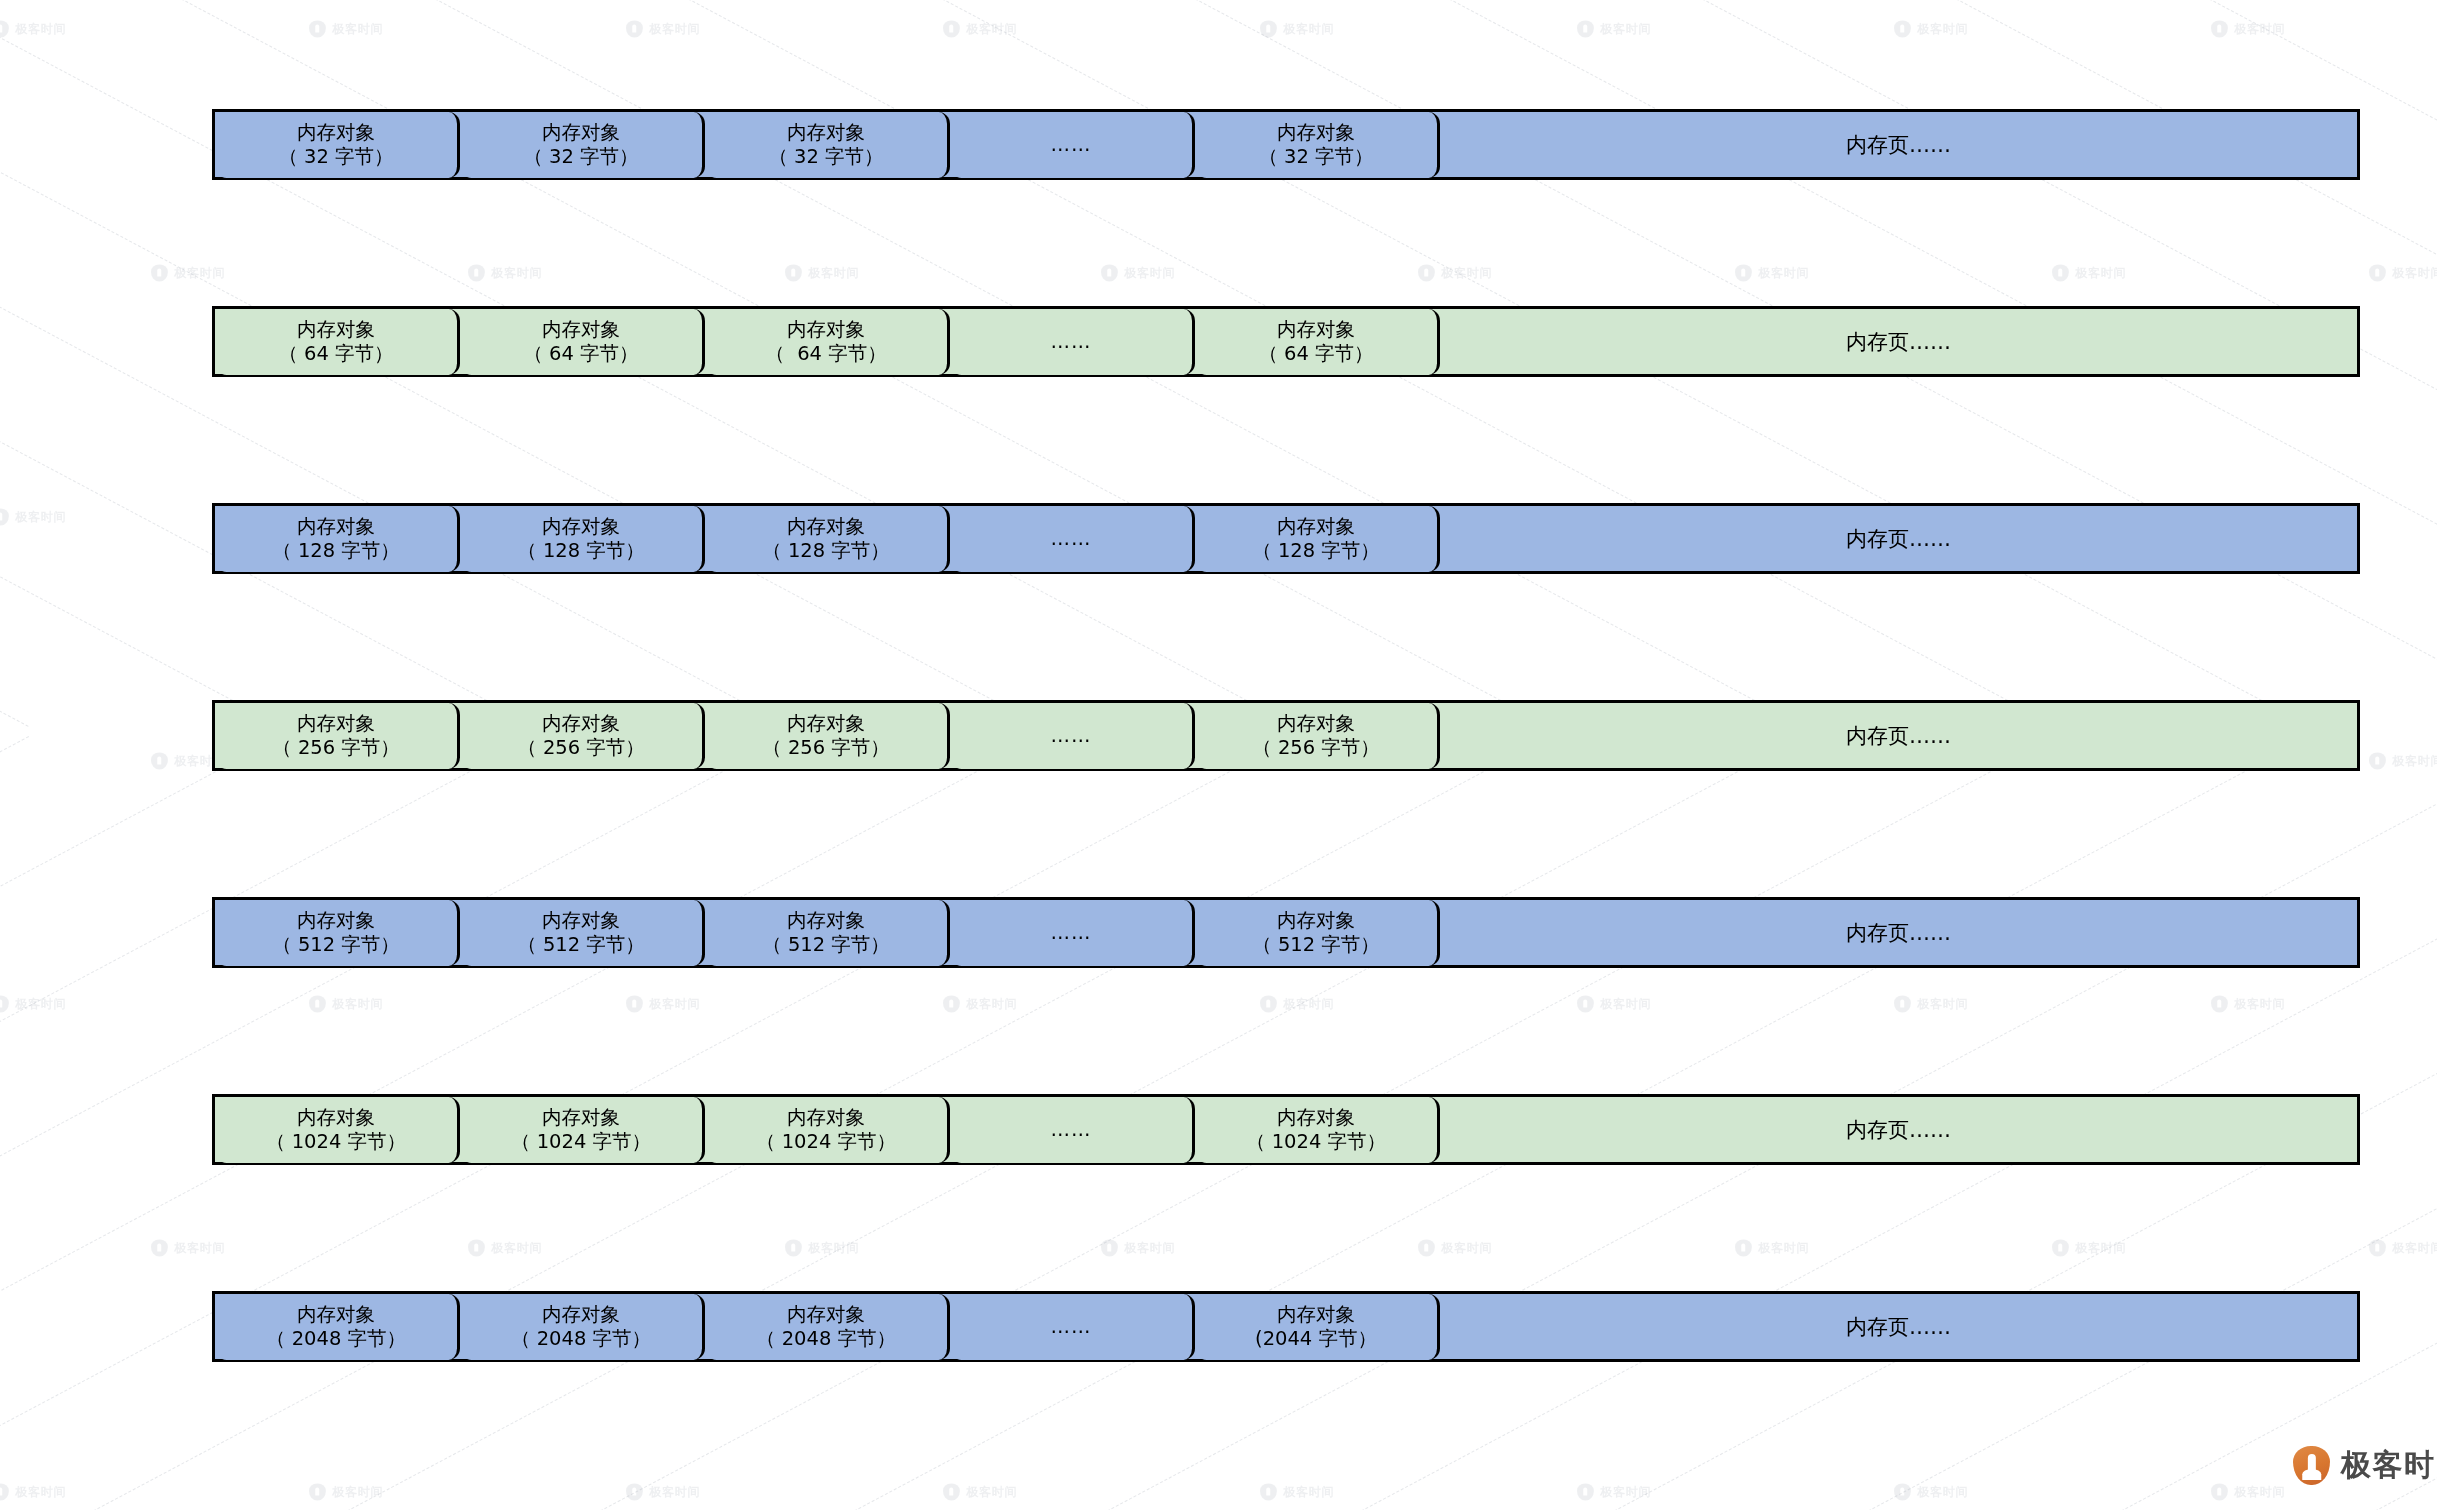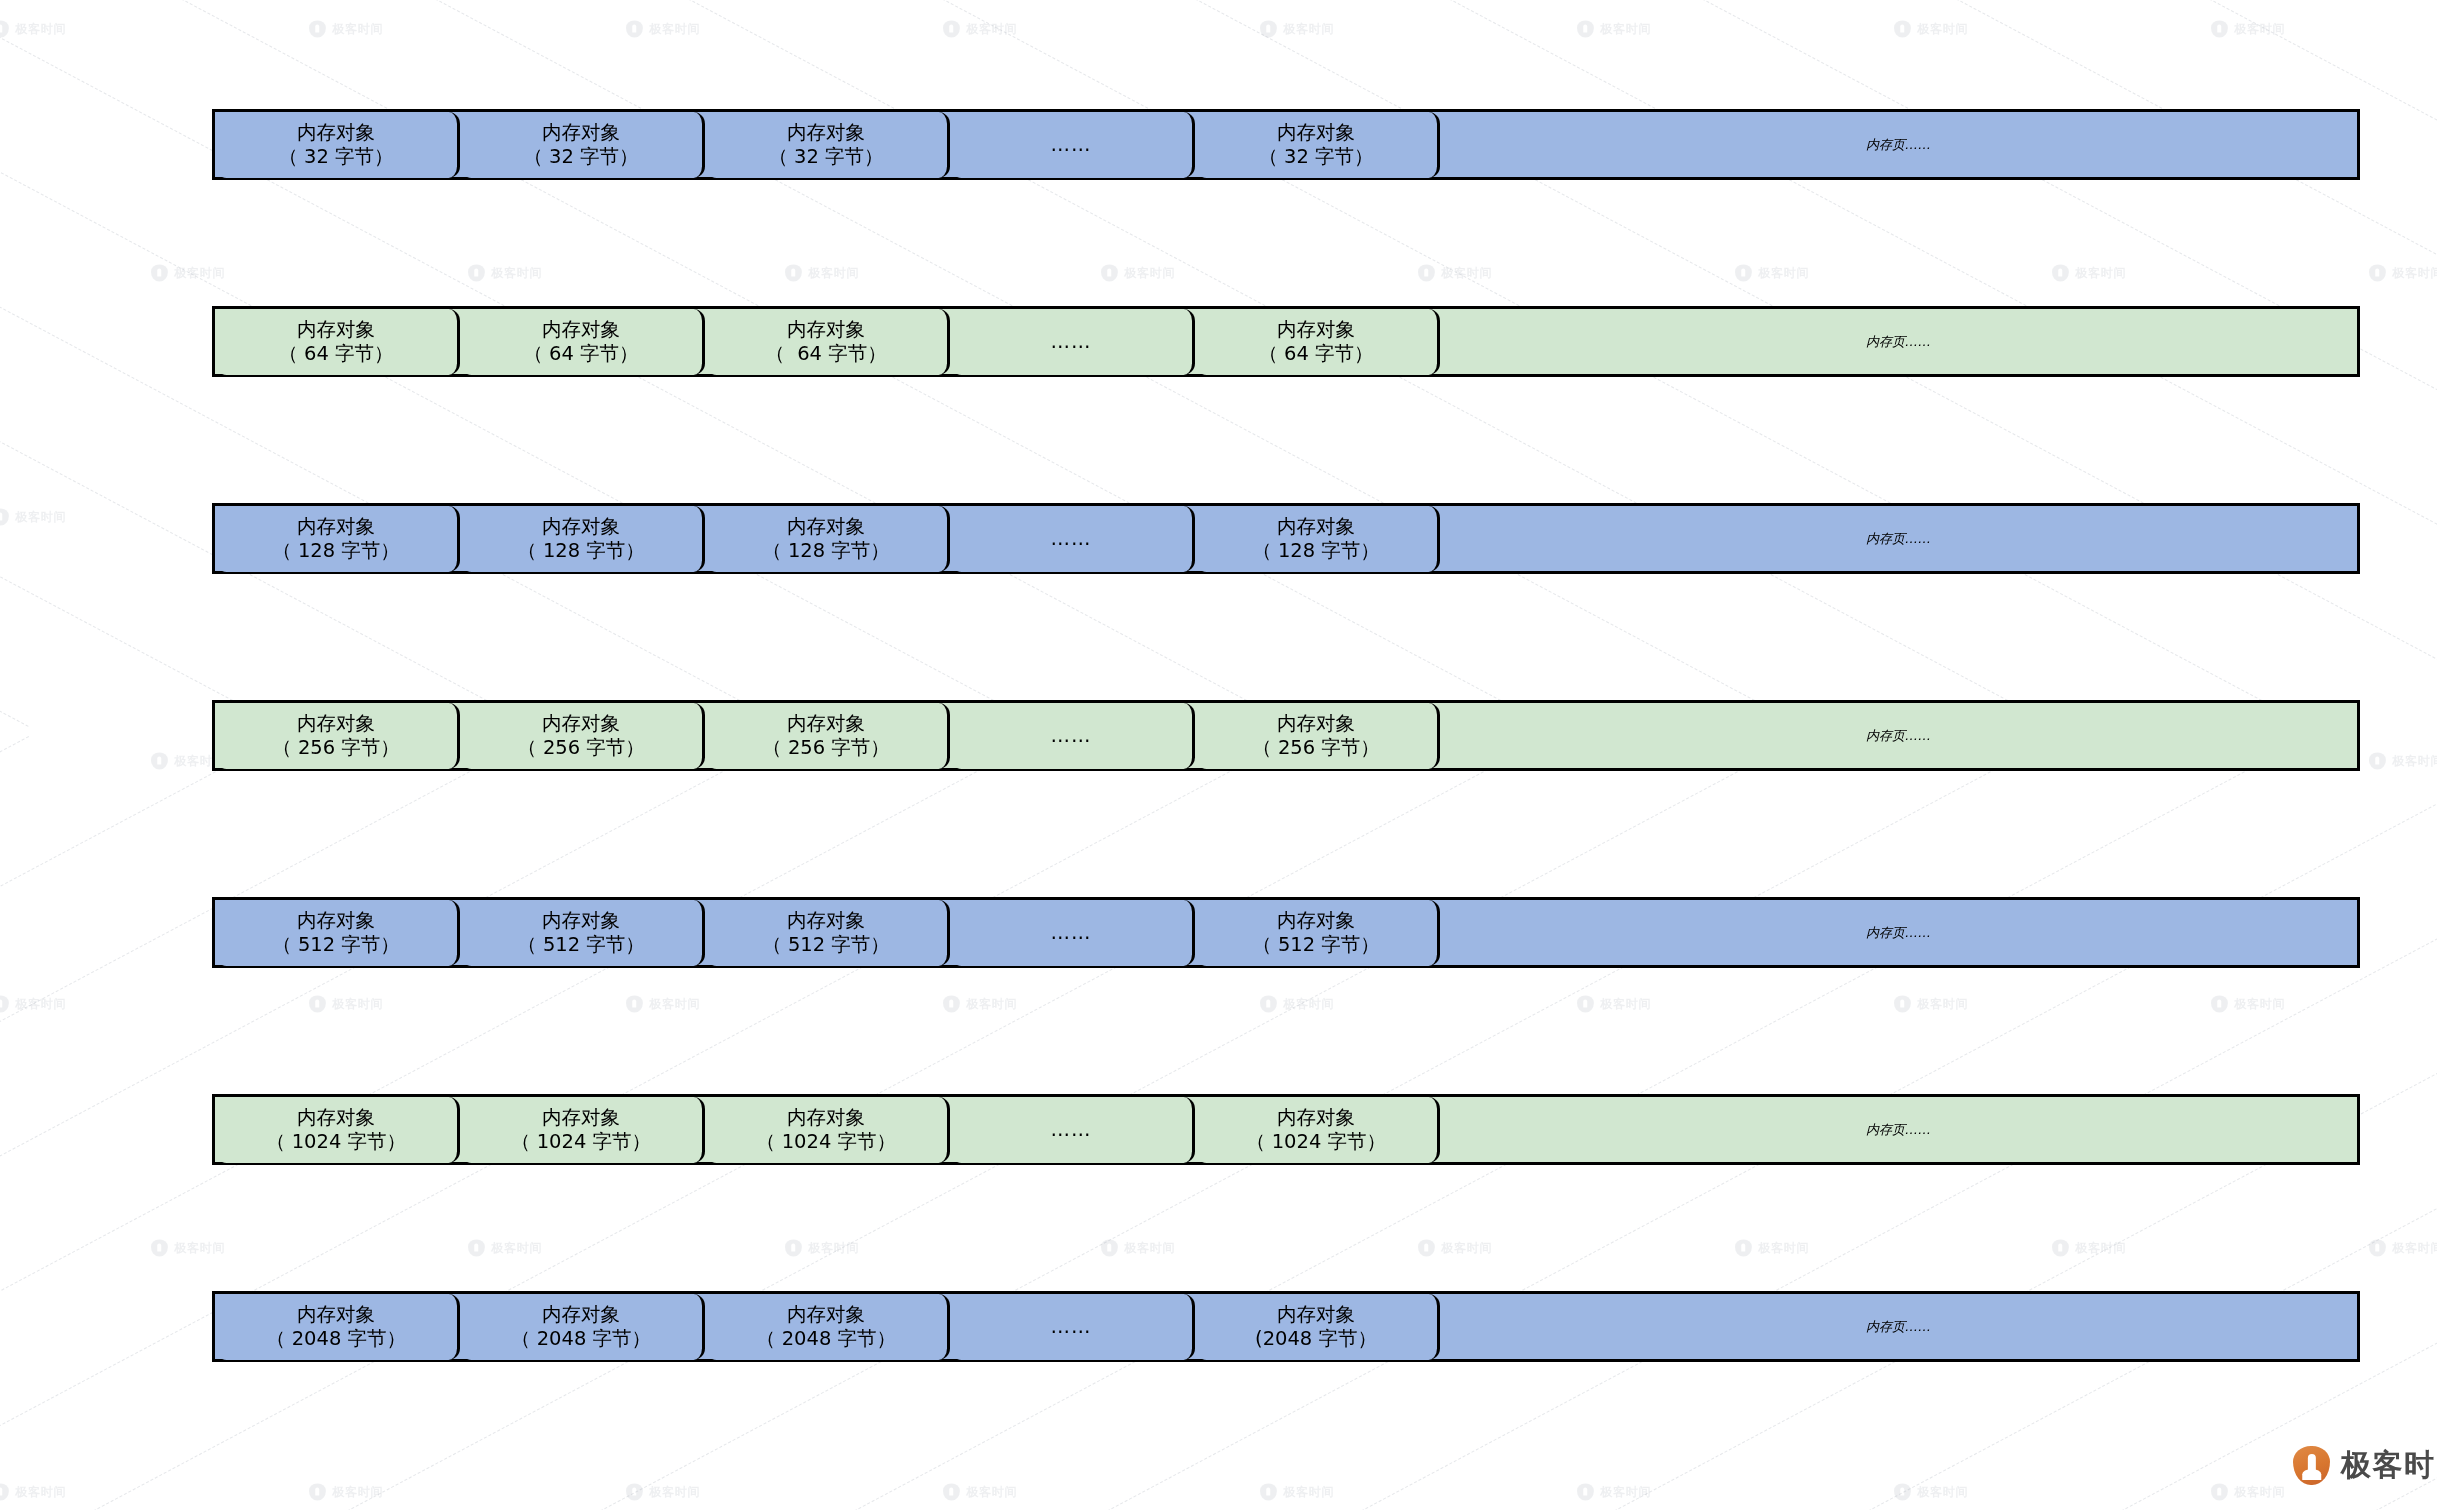--- a/index.html
+++ b/index.html
@@ -127,23 +127,22 @@
   }
   .row.blue  .ellipsis-cell { background: #9db7e3; }
   .row.green .ellipsis-cell { background: #d1e7d0; }
 
   .page-cell {
     flex: 1 1 auto;
     box-sizing: border-box;
     display: flex;
     align-items: center;
     justify-content: center;
-    font-size: 13px;
+    font-size: 21px;
     color: #000000;
-    font-style: italic;
   }
   .row.blue  .page-cell { background: #9db7e3; }
   .row.green .page-cell { background: #d1e7d0; }
 
   
   #brand-logo {
     position: absolute;
     right: 49px;
     bottom: 25px;
     display: flex;
@@ -585,21 +584,21 @@
         <span class="l1">内存对象</span>
         <span class="l2">（ 2048 字节）</span>
       </div>
       <div class="obj-cell">
         <span class="l1">内存对象</span>
         <span class="l2">（ 2048 字节）</span>
       </div>
       <div class="ellipsis-cell">……</div>
       <div class="obj-cell">
         <span class="l1">内存对象</span>
-        <span class="l2">(2048 字节）</span>
+        <span class="l2">(2044 字节）</span>
       </div>
       <div class="page-cell">内存页……</div>
     </div>
   </div>
 
 <div id="brand-logo">
   <span class="logo-mark">
     <span class="pin"></span>
     <span class="notch"></span>
   </span>

